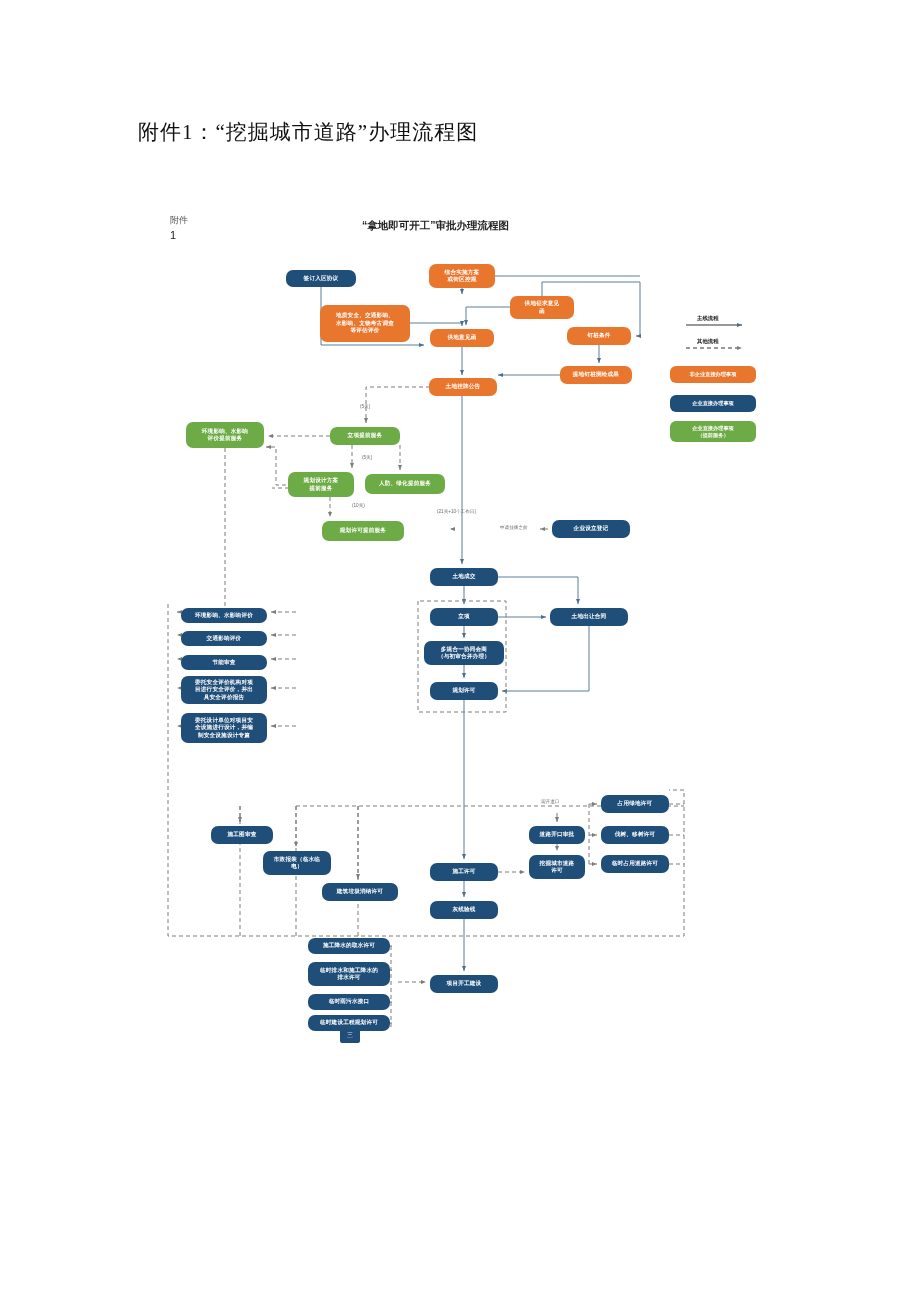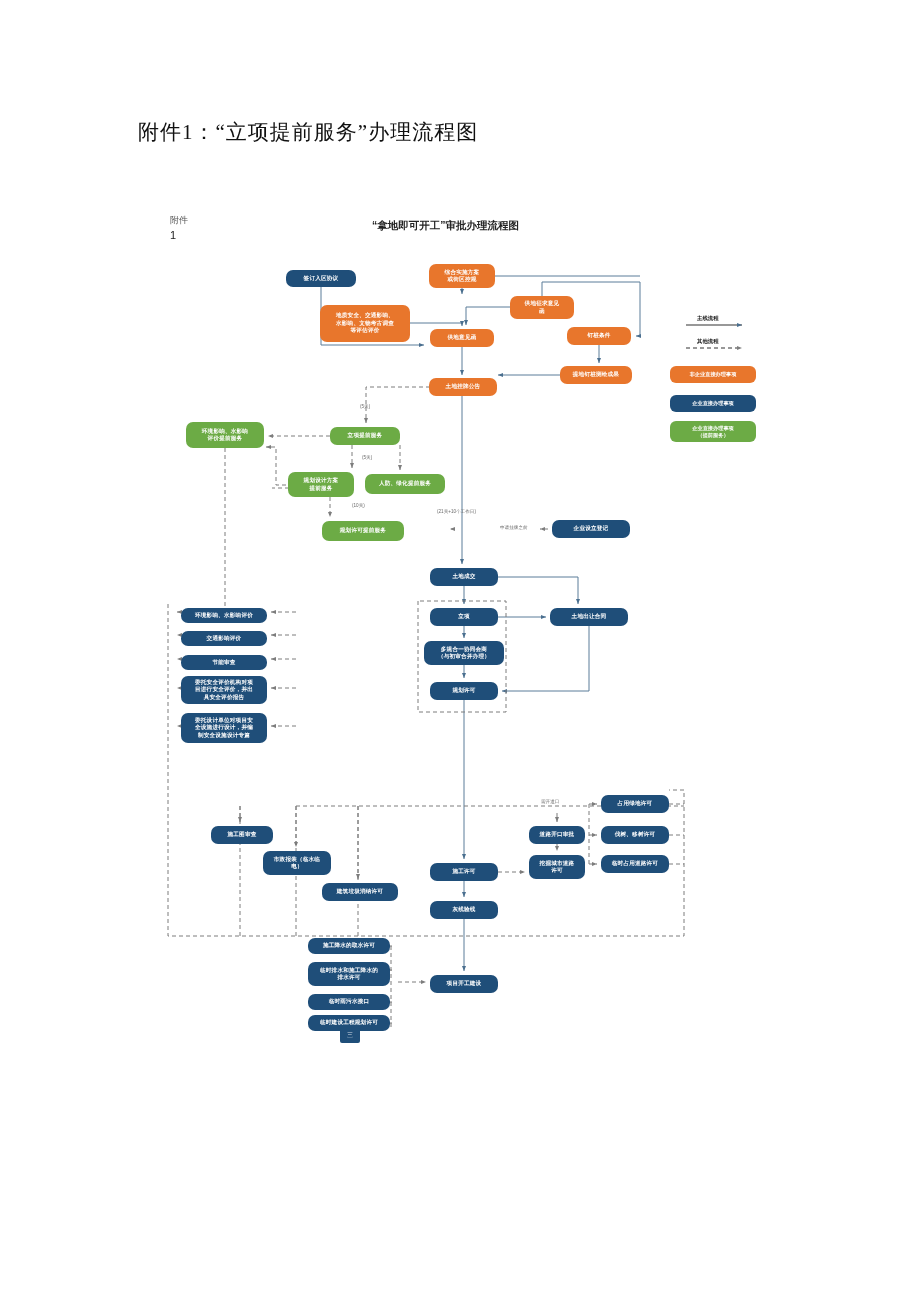--- a/index.html
+++ b/index.html
@@ -15,21 +15,21 @@
   }
   .attach-label{
     position:absolute;left:170px;top:214px;
     font-size:9px;color:#555;line-height:1.45;
   }
   .attach-num{
     position:absolute;left:170px;top:229px;
     font-size:11px;color:#222;
   }
   .chart-title{
-    position:absolute;left:372px;top:219px;
+    position:absolute;left:362px;top:219px;
     font-size:10.5px;font-weight:bold;color:#222;white-space:nowrap;
   }
 
   #canvas{position:absolute;left:0;top:0;width:920px;height:1301px;}
   #edges{position:absolute;left:0;top:0;width:920px;height:1301px;}
 
   .node{
     position:absolute;box-sizing:border-box;
     border-radius:7px;
     display:flex;align-items:center;justify-content:center;
@@ -63,21 +63,21 @@
 
   .tiny-tab{
     position:absolute;background:#1f4e79;border-radius:2px;
     display:flex;align-items:center;justify-content:center;
     color:#cfd9e4;font-size:6px;
   }
 </style>
 </head>
 <body>
 
-<div class="page-title">附件1：“立项提前服务”办理流程图</div>
+<div class="page-title">附件1：“挖掘城市道路”办理流程图</div>
 <div class="attach-label">附件</div>
 <div class="attach-num">1</div>
 <div class="chart-title">“拿地即可开工”审批办理流程图</div>
 
 <svg id="edges" viewBox="0 0 920 1301">
   <defs>
     <marker id="ar" markerWidth="6" markerHeight="6" refX="5" refY="2" orient="auto">
       <path d="M0,0 L5,2 L0,4 z" fill="#4a6f8f"></path>
     </marker>
     <marker id="ard" markerWidth="6" markerHeight="6" refX="5" refY="2" orient="auto">

